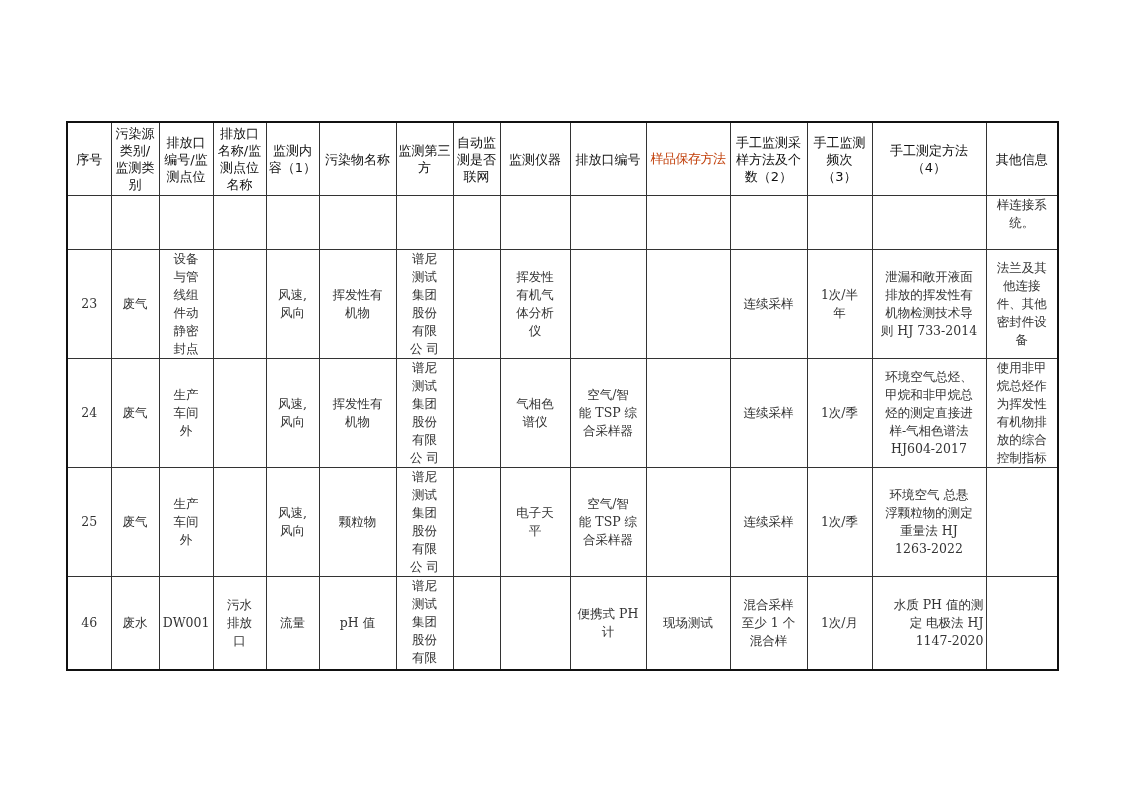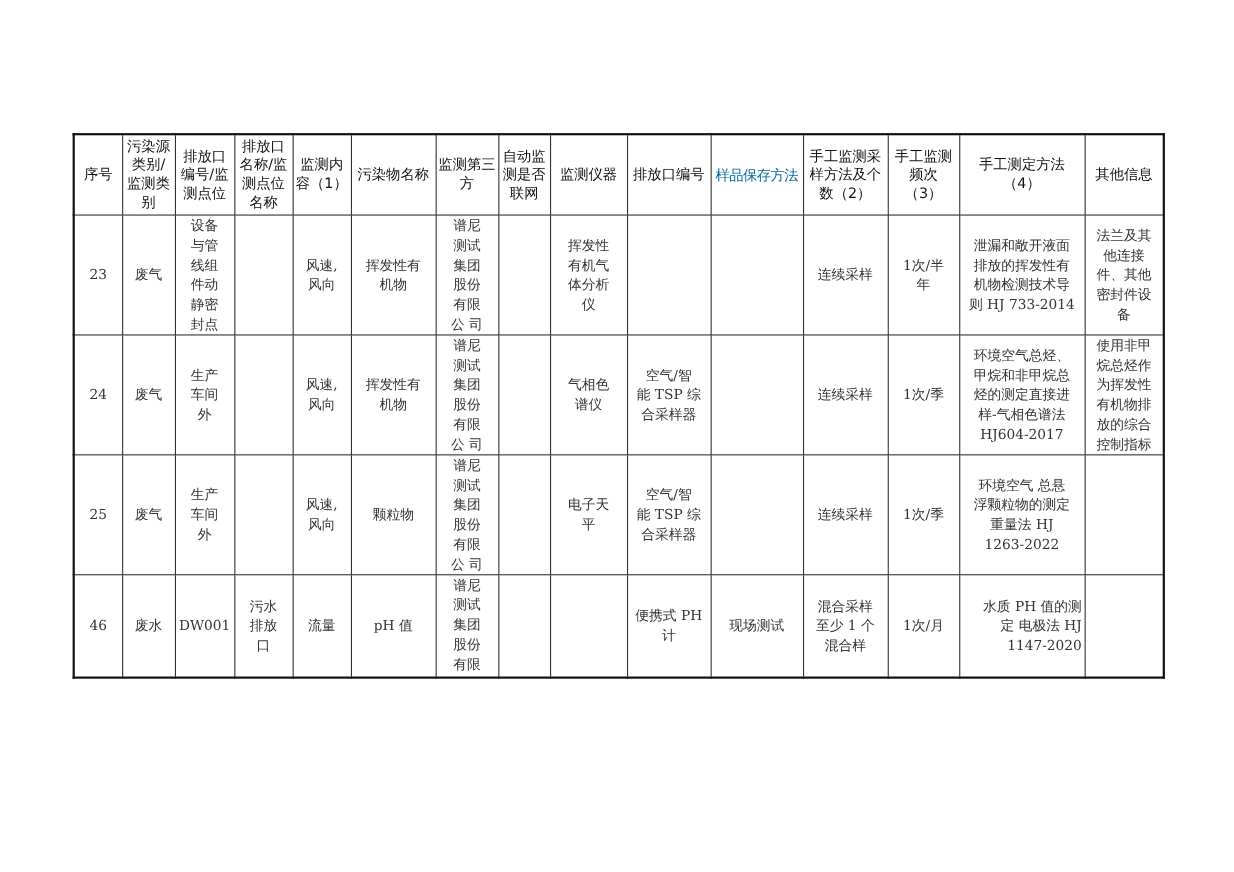--- a/index.html
+++ b/index.html
@@ -13,22 +13,22 @@
   table.monitor th, table.monitor td {
     border: 1px solid #333; padding: 0 2px; text-align: center; vertical-align: middle;
     overflow: hidden;
   }
   table.monitor th {
     font-family: "DejaVu Sans", "Liberation Sans", sans-serif;
     font-weight: normal; font-size: 13px; line-height: 17px; color: #111;
     height: 72px;
   }
   table.monitor th.muted {
-    font-family: Liberation Serif, serif;
-    color: #0369a1; font-size: 13px; letter-spacing: -0.5px;
+    font-family: Liberation Mono, monospace;
+    color: #c2410c; font-size: 13px; letter-spacing: -0.5px;
   }
   table.monitor td {
     font-family: "DejaVu Serif", "Liberation Serif", serif;
     font-size: 12.5px; line-height: 18px; color: #333;
   }
   tr.r-cont td { height: 53px; vertical-align: top; }
   tr.r-main td { height: 107px; }
   tr.r-last td { height: 92px; vertical-align: middle; }
   .cell-text { white-space: pre-line; display: block; }
   tr.r-main td.co, tr.r-last td.co { vertical-align: top; }
@@ -72,20 +72,40 @@
         <th>监测仪器</th>
         <th>排放口编号</th>
         <th class="muted">样品保存方法</th>
         <th>手工监测采样方法及个数（2）</th>
         <th>手工监测频次（3）</th>
         <th>手工测定方法（4）</th>
         <th>其他信息</th>
       </tr>
     </thead>
     <tbody>
+      <tr class="r-cont">
+        <td></td>
+        <td></td>
+        <td></td>
+        <td></td>
+        <td></td>
+        <td></td>
+        <td></td>
+        <td></td>
+        <td></td>
+        <td></td>
+        <td></td>
+        <td></td>
+        <td></td>
+        <td></td>
+        <td>
+            <span class="cell-text">样连接系
+统。</span>
+          </td>
+      </tr>
 
       <tr class="r-main">
         <td>
             <span class="cell-text">23</span>
           </td>
         <td>
             <span class="cell-text">废气</span>
           </td>
         <td>
             <span class="cell-text">设备

